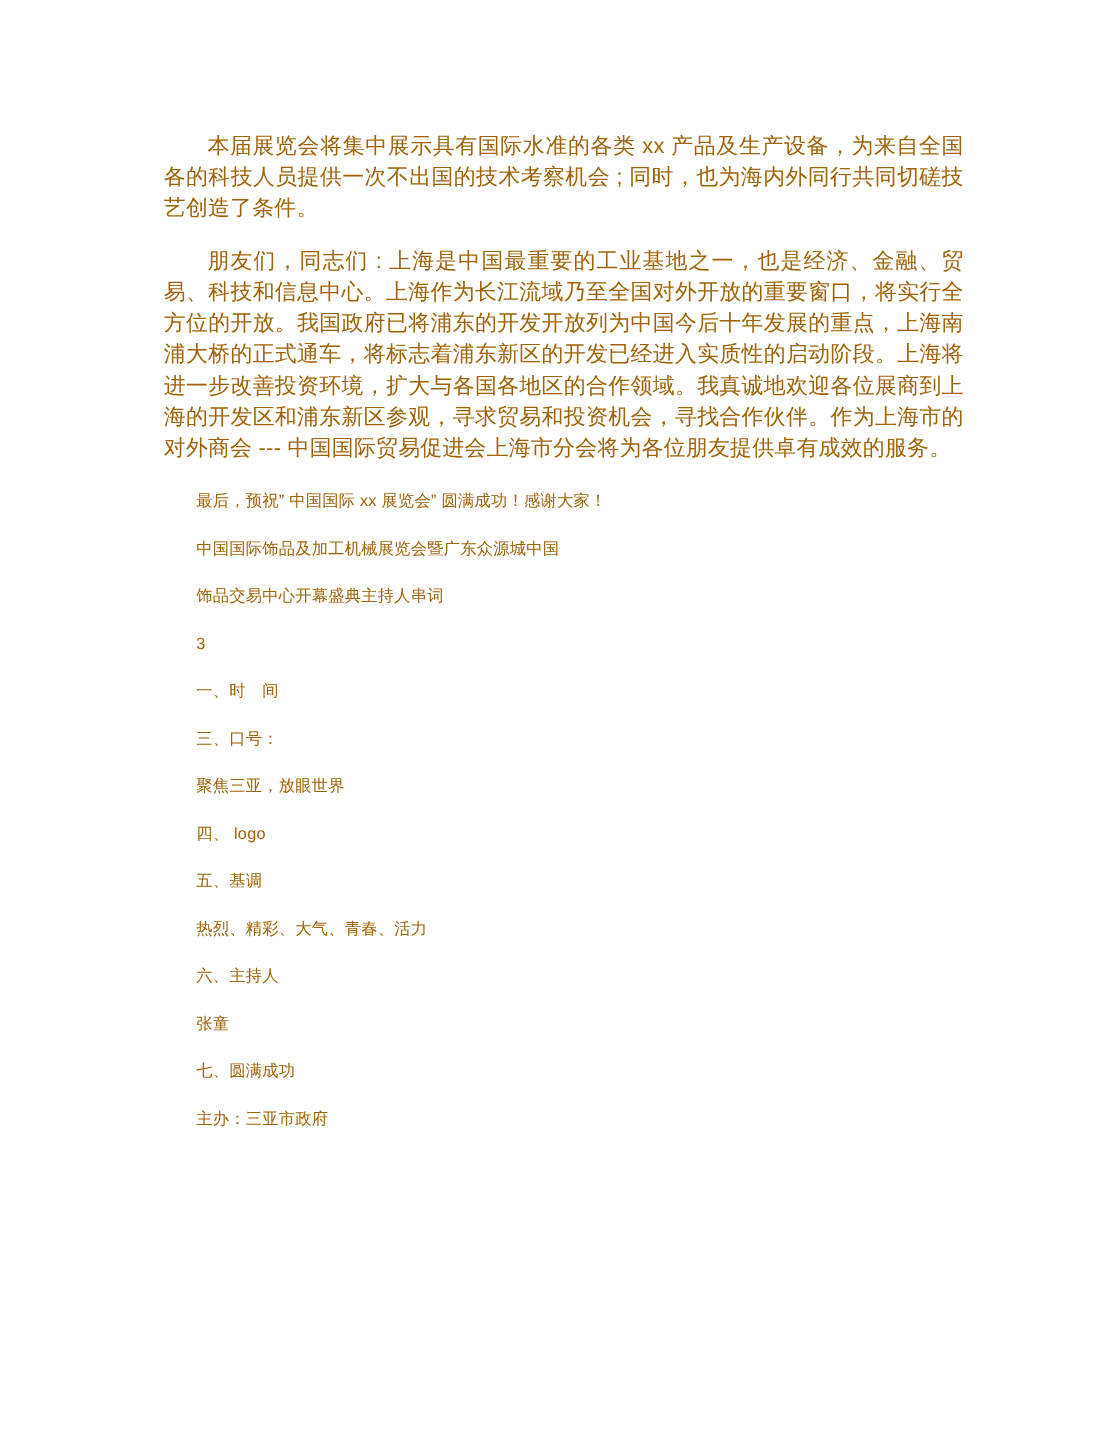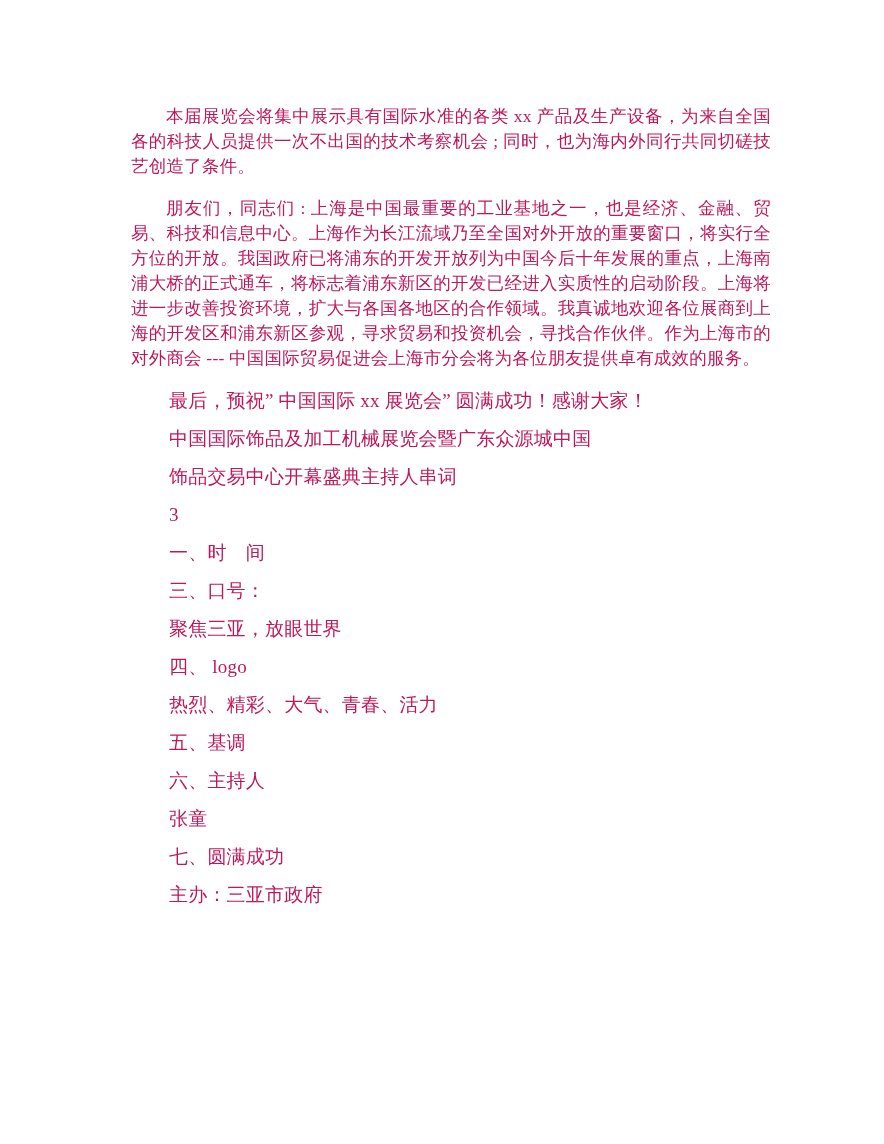--- a/index.html
+++ b/index.html
@@ -8,41 +8,41 @@
     width: 884px;
     height: 1144px;
     background: #ffffff;
     overflow: hidden;
   }
   .page {
     position: relative;
     width: 884px;
     height: 1144px;
     background: #ffffff;
-    font-family: Liberation Serif, serif;
-    color: #be185d;
+    font-family: Liberation Sans, sans-serif;
+    color: #a16207;
   }
   .doc {
     position: absolute;
     left: 131px;
     top: 104px;
     width: 640px;
   }
   .para {
     margin: 0 0 17px 0;
     font-size: 17.5px;
     line-height: 25px;
     text-align: justify;
     text-indent: 2em;
     letter-spacing: 0.2px;
     word-break: break-all;
   }
   .line {
     margin: 0 0 13px 0;
-    font-size: 19px;
+    font-size: 13px;
     line-height: 25px;
     text-align: left;
     text-indent: 2em;
     letter-spacing: 0.2px;
     white-space: nowrap;
   }
 </style>
 </head>
 <body>
 
@@ -65,23 +65,23 @@
 
 
 
 
     <p class="line">三、口号：</p>
 
     <p class="line">聚焦三亚，放眼世界</p>
 
     <p class="line">四、 logo</p>
 
+    <p class="line">五、基调</p>
+
     <p class="line">热烈、精彩、大气、青春、活力</p>
-
-    <p class="line">五、基调</p>
 
     <p class="line">六、主持人</p>
 
     <p class="line">张童</p>
 
     <p class="line">七、圆满成功</p>
 
     <p class="line">主办：三亚市政府</p>
 
   </div>

